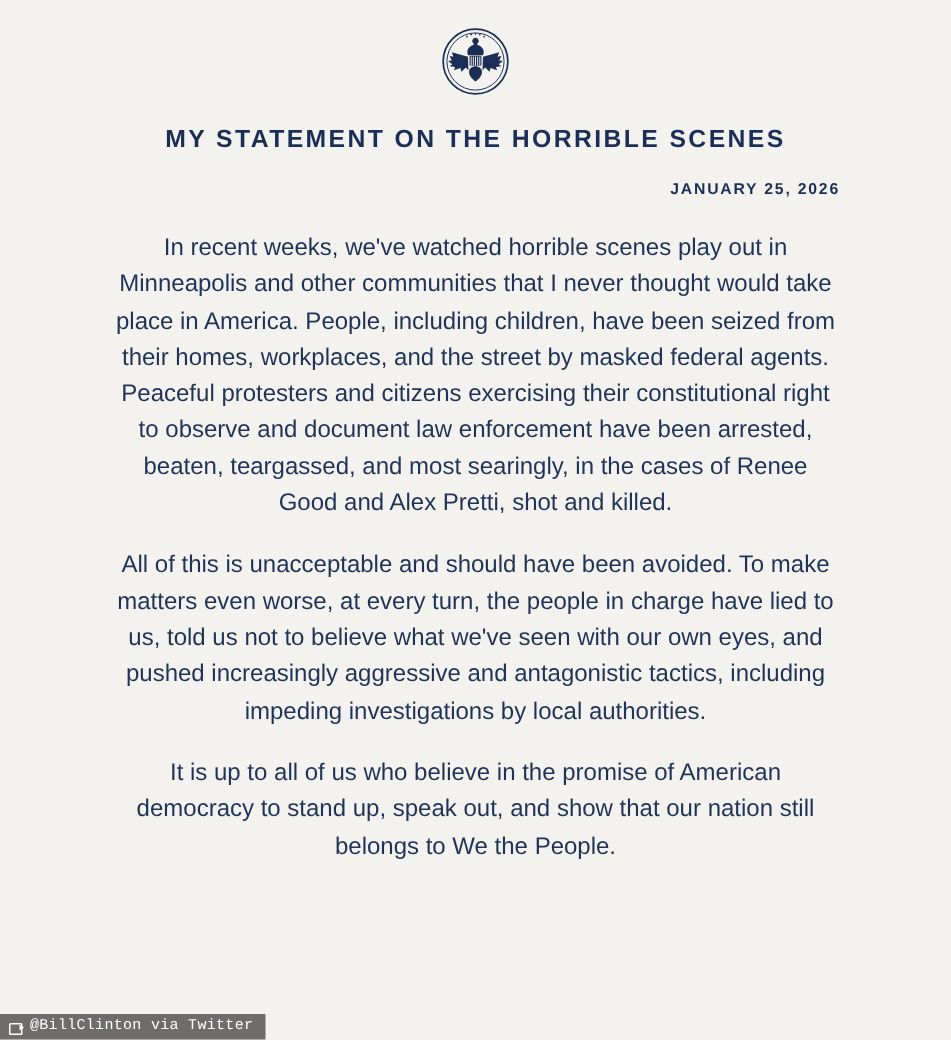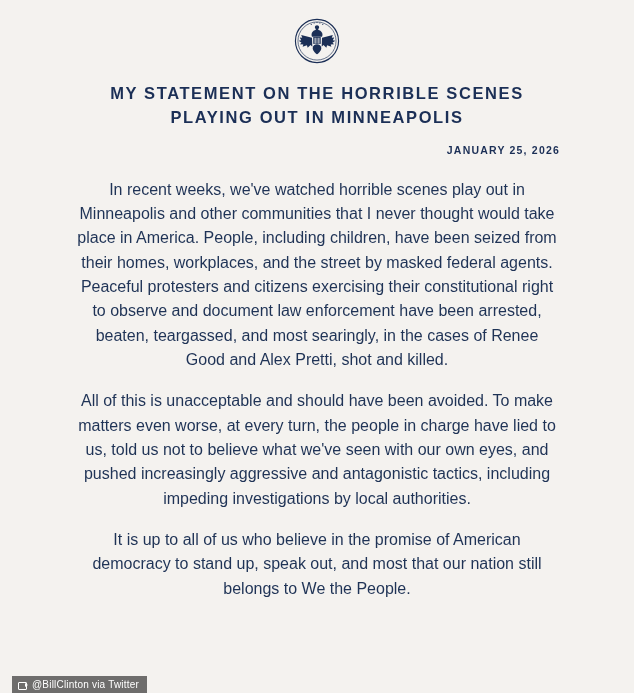--- a/index.html
+++ b/index.html
@@ -61,30 +61,31 @@
     text-align: center;
   }
   .body-copy p {
     margin: 0 0 17px 0;
   }
   .body-copy p:last-child {
     margin-bottom: 0;
   }
   .credit {
     position: absolute;
-    left: 12px;
+    left: 0;
     bottom: 0;
     background: rgba(0,0,0,0.55);
     color: #ffffff;
     font-size: 10px;
     letter-spacing: 0.2px;
     padding: 3px 8px 3px 6px;
     display: flex;
     align-items: center;
     gap: 4px;
+    font-family: Liberation Mono, monospace;
   }
   .credit .cam {
     display: inline-block;
     width: 10px;
     height: 8px;
     position: relative;
   }
   .credit .cam::before {
     content: "";
     position: absolute;
@@ -131,29 +132,28 @@
           <circle cx="28" cy="7" r="0.8"></circle>
         <circle cx="32" cy="6.3" r="0.8"></circle>
           <circle cx="36" cy="7" r="0.8"></circle>
         <circle cx="40" cy="9" r="0.8"></circle>
       </g>
     </svg>
   </div>
 
   <h1 class="title">
     <span class="line">My Statement on the Horrible Scenes</span>
-    <span class="line">Playing Out in Minneapolis</span>
   </h1>
 
   <div class="date">January 25, 2026</div>
 
   <div class="body-copy">
     <p>In recent weeks, we've watched horrible scenes play out in Minneapolis and other communities that I never thought would take place in America.  People, including children, have been seized from their homes, workplaces, and the street by masked federal agents.  Peaceful protesters and citizens exercising their constitutional right to observe and document law enforcement have been arrested, beaten, teargassed, and most searingly, in the cases of Renee Good and Alex Pretti, shot and killed.</p>
     <p>All of this is unacceptable and should have been avoided. To make matters even worse, at every turn, the people in charge have lied to us, told us not to believe what we've seen with our own eyes, and pushed increasingly aggressive and antagonistic tactics, including impeding investigations by local authorities.</p>
-    <p>It is up to all of us who believe in the promise of American democracy to stand up, speak out, and most that our nation still belongs to We the People.</p>
+    <p>It is up to all of us who believe in the promise of American democracy to stand up, speak out, and show that our nation still belongs to We the People.</p>
   </div>
 
 </div>
 
 <div class="credit">
   <span class="cam"></span>
   <span>@BillClinton via Twitter</span>
 </div>
 
 </body></html>

